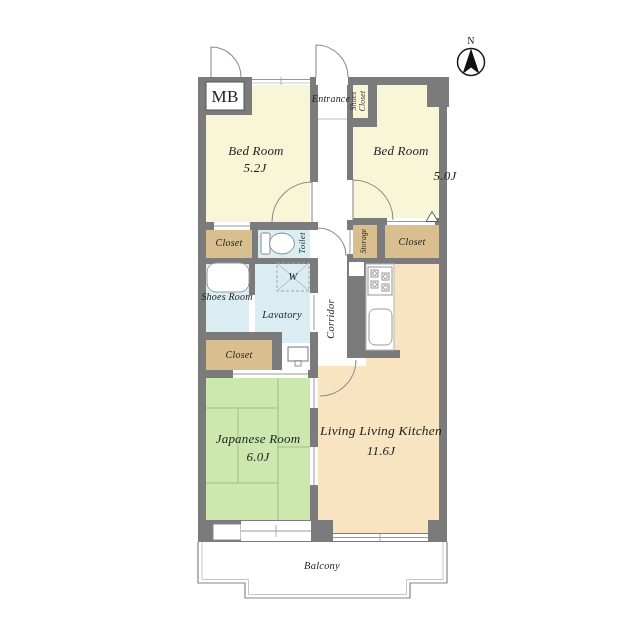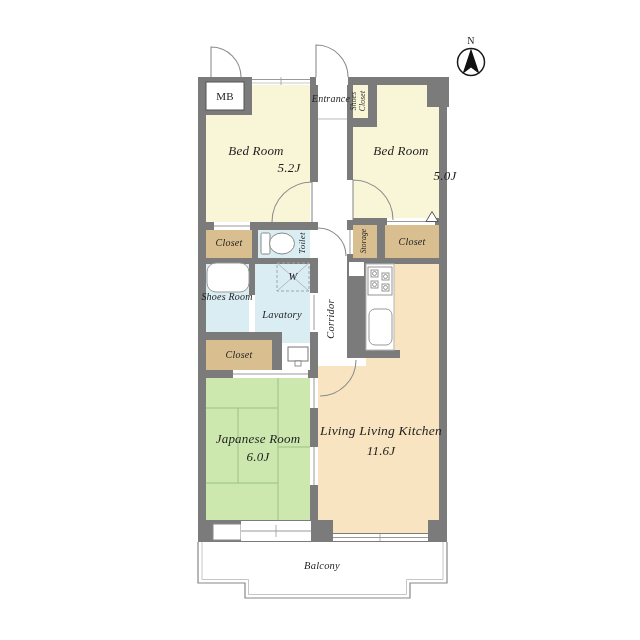--- a/index.html
+++ b/index.html
@@ -8,21 +8,21 @@
   .stage svg{position:absolute;left:0;top:0;}
   .lbl{position:absolute;transform:translate(-50%,-50%);font-style:italic;color:#1e1e1e;
        white-space:nowrap;text-align:center;line-height:1;letter-spacing:.2px;}
   .vert{transform:translate(-50%,-50%) rotate(-90deg);}
   .wrap{white-space:normal;width:32px;line-height:1.15;}
   .fs7{font-size:7.5px;}
   .fs8{font-size:10px;}
   .fs9{font-size:9px;}
   .fs10{font-size:10px;}
   .fs11{font-size:10.5px;}
-  .fs12{font-size:11px;}
+  .fs12{font-size:17px;}
   .fs13{font-size:13px;}
   .fs14{font-size:13.5px;}
   .upright{font-style:normal;}
 </style>
 </head>
 <body>
 
 <div class="stage">
   <svg width="640" height="640" viewBox="0 0 640 640">
 
@@ -176,21 +176,21 @@
     </g>
 
     <g>
       <circle cx="471" cy="62" r="13.5" fill="#ffffff" stroke="#1a1a1a" stroke-width="1.5"></circle>
       <path d="M471,48.5 L462.5,74 L471,67.5 L479.5,74 Z" fill="#111111"></path>
     </g>
   </svg>
 
   <div class="lbl fs12 upright" style="left:225px;top:96px;">MB</div>
   <div class="lbl fs13" style="left:256px;top:150px;">Bed Room</div>
-  <div class="lbl fs13" style="left:255px;top:167px;margin-left:34px;">5.2J</div>
+  <div class="lbl fs13" style="left:255px;top:167px;">5.2J</div>
   <div class="lbl fs13" style="left:401px;top:150px;">Bed Room</div>
   <div class="lbl fs13" style="left:401px;top:175px;margin-left:44px;">5.0J</div>
   <div class="lbl fs8" style="left:331px;top:99px;">Entrance</div>
   <div class="lbl fs7 vert wrap" style="left:359px;top:101px;">Shoes Closet</div>
   <div class="lbl fs10" style="left:229px;top:243px;">Closet</div>
   <div class="lbl fs9 vert" style="left:302px;top:243px;">Toilet</div>
   <div class="lbl fs7 vert" style="left:364px;top:241px;">Storage</div>
   <div class="lbl fs10" style="left:412px;top:242px;">Closet</div>
   <div class="lbl fs8" style="left:227px;top:297px;">Shoes Room</div>
   <div class="lbl fs11" style="left:293px;top:277px;">W</div>

